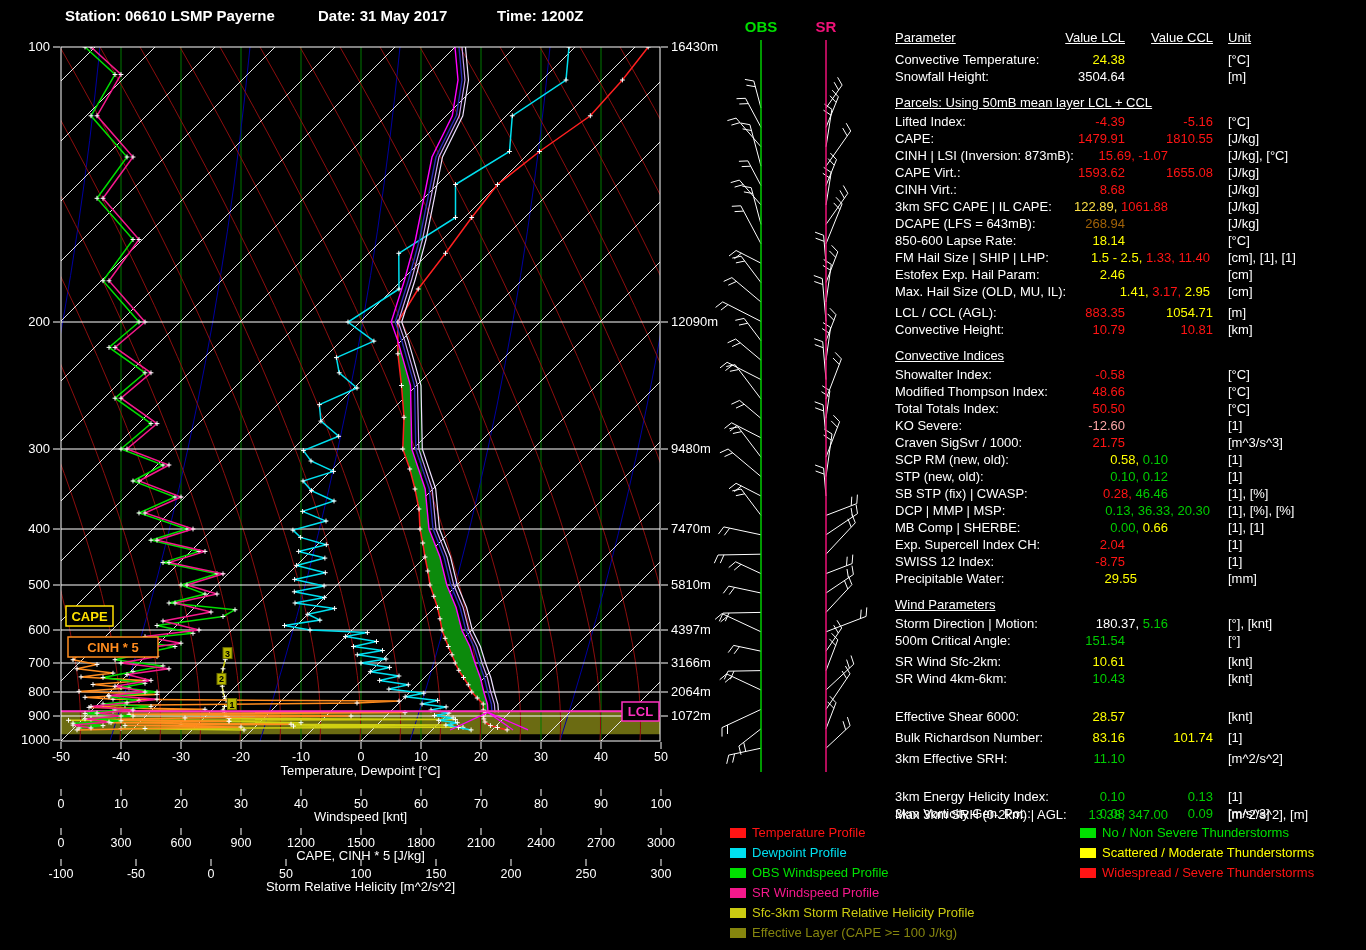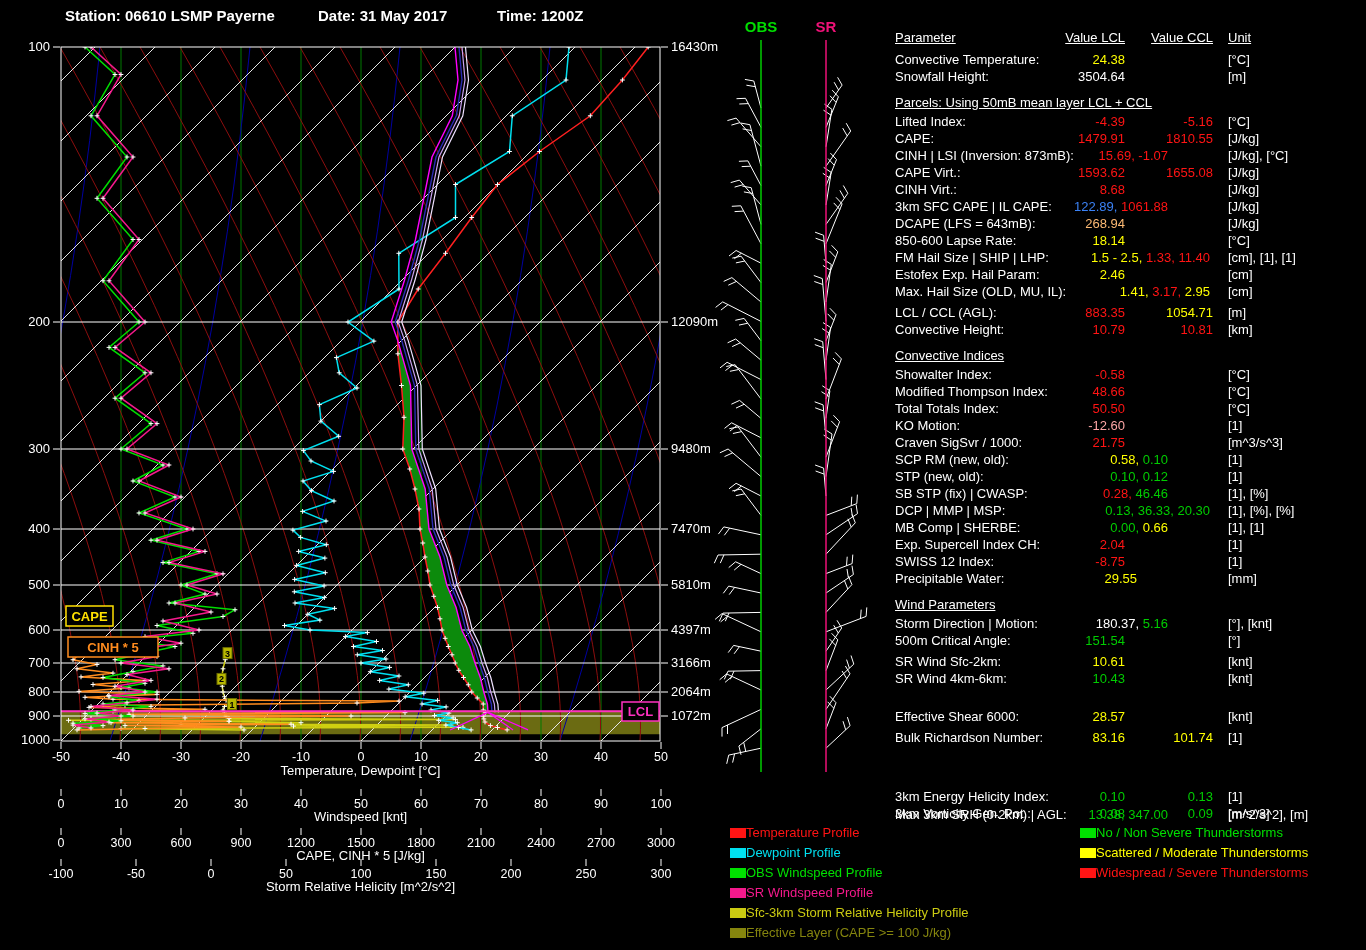--- a/index.html
+++ b/index.html
@@ -9,21 +9,21 @@
   svg text{font-family:"Liberation Sans",sans-serif;}
   #datatable{position:absolute;left:895px;top:0;width:471px;height:820px;font-size:13px;}
   .trow{position:absolute;left:0;width:471px;height:17px;white-space:nowrap;}
   .trow span{position:absolute;top:0;white-space:pre;}
   .pl{left:0;color:#fff;}
   .u{text-decoration:underline;}
   .val{text-align:right;}
   .unit{left:333px;color:#fff;}
   #legend .legend-item{position:absolute;height:18px;white-space:nowrap;font-size:13px;}
   #legend .sw{position:absolute;left:0;top:3px;width:16px;height:10px;display:inline-block;}
-  #legend .lt{position:absolute;left:16px;top:0;}
+  #legend .lt{position:absolute;left:22px;top:0;}
 </style>
 </head>
 <body>
 
 <div id="app">
   <div id="titlebar">
     <span style="left:65px">Station: 06610 LSMP Payerne</span>
     <span style="left:318px">Date: 31 May 2017</span>
     <span style="left:497px">Time: 1200Z</span>
   </div>
@@ -417,26 +417,26 @@
         <span class="val" style="right: 153px;"><span style="position: static; color: rgb(255, 20, 20);">1655.08</span></span>
         <span class="unit">[J/kg]</span>
       </div>
       <div class="trow" style="top: 182px;">
         <span class="pl">CINH Virt.:</span>
         <span class="val" style="right: 241px;"><span style="position: static; color: rgb(255, 20, 20);">8.68</span></span>
         <span class="unit">[J/kg]</span>
       </div>
       <div class="trow" style="top: 199px;">
         <span class="pl">3km SFC CAPE | IL CAPE:</span>
-        <span class="val" style="right: 198px;"><span style="position: static; color: #3b82f6;">122.89,</span><span style="position: static; color: rgb(255, 20, 20);">&nbsp;1061.88</span></span>
+        <span class="val" style="right: 198px;"><span style="position: static; color: #fde047;">122.89,</span><span style="position: static; color: rgb(255, 20, 20);">&nbsp;1061.88</span></span>
         <span class="unit">[J/kg]</span>
       </div>
       <div class="trow" style="top: 216px;">
         <span class="pl">DCAPE (LFS = 643mB):</span>
-        <span class="val" style="right: 241px;"><span style="position: static; color: #fdba74;">268.94</span></span>
+        <span class="val" style="right: 241px;"><span style="position: static; color: #a16207;">268.94</span></span>
         <span class="unit">[J/kg]</span>
       </div>
       <div class="trow" style="top: 233px;">
         <span class="pl">850-600 Lapse Rate:</span>
         <span class="val" style="right: 241px;"><span style="position: static; color: rgb(255, 255, 0);">18.14</span></span>
         <span class="unit">[°C]</span>
       </div>
       <div class="trow" style="top: 250px;">
         <span class="pl">FM Hail Size | SHIP | LHP:</span>
         <span class="val" style="right: 156px;"><span style="position: static; color: rgb(255, 255, 0);">1.5 - 2.5,</span><span style="position: static; color: rgb(255, 20, 20);">&nbsp;1.33,</span><span style="position: static; color: rgb(255, 20, 20);">&nbsp;11.40</span></span>
@@ -476,21 +476,21 @@
         <span class="pl">Modified Thompson Index:</span>
         <span class="val" style="right: 241px;"><span style="position: static; color: rgb(255, 20, 20);">48.66</span></span>
         <span class="unit">[°C]</span>
       </div>
       <div class="trow" style="top: 401px;">
         <span class="pl">Total Totals Index:</span>
         <span class="val" style="right: 241px;"><span style="position: static; color: rgb(255, 20, 20);">50.50</span></span>
         <span class="unit">[°C]</span>
       </div>
       <div class="trow" style="top: 418px;">
-        <span class="pl">KO Motion:</span>
+        <span class="pl">KO Severe:</span>
         <span class="val" style="right: 241px;"><span style="position: static; color: #fca5a5;">-12.60</span></span>
         <span class="unit">[1]</span>
       </div>
       <div class="trow" style="top: 435px;">
         <span class="pl">Craven SigSvr / 1000:</span>
         <span class="val" style="right: 241px;"><span style="position: static; color: rgb(255, 20, 20);">21.75</span></span>
         <span class="unit">[m^3/s^3]</span>
       </div>
       <div class="trow" style="top: 452px;">
         <span class="pl">SCP RM (new, old):</span>
@@ -559,20 +559,25 @@
         <span class="pl">Effective Shear 6000:</span>
         <span class="val" style="right: 241px;"><span style="position: static; color: rgb(255, 255, 0);">28.57</span></span>
         <span class="unit">[knt]</span>
       </div>
       <div class="trow" style="top: 730px;">
         <span class="pl">Bulk Richardson Number:</span>
         <span class="val" style="right: 241px;"><span style="position: static; color: rgb(255, 255, 0);">83.16</span></span>
         <span class="val" style="right: 153px;"><span style="position: static; color: rgb(255, 255, 0);">101.74</span></span>
         <span class="unit">[1]</span>
       </div>
+      <div class="trow" style="top: 751px;">
+        <span class="pl">3km Effective SRH:</span>
+        <span class="val" style="right: 241px;"><span style="position: static; color: rgb(0, 204, 0);">11.10</span></span>
+        <span class="unit">[m^2/s^2]</span>
+      </div>
       <div class="trow" style="top: 788px; margin-top: 19px;">
         <span class="pl">Max 3km SRH (0-2km) | AGL:</span>
         <span class="val" style="right: 198px;"><span style="position: static; color: rgb(0, 204, 0);">13.38,</span><span style="position: static; color: rgb(0, 204, 0);">&nbsp;347.00</span></span>
         <span class="unit">[m^2/s^2], [m]</span>
       </div>
       <div class="trow" style="top: 789px;">
         <span class="pl">3km Energy Helicity Index:</span>
         <span class="val" style="right: 241px;"><span style="position: static; color: rgb(0, 204, 0);">0.10</span></span>
         <span class="val" style="right: 153px;"><span style="position: static; color: rgb(0, 204, 0);">0.13</span></span>
         <span class="unit">[1]</span>

